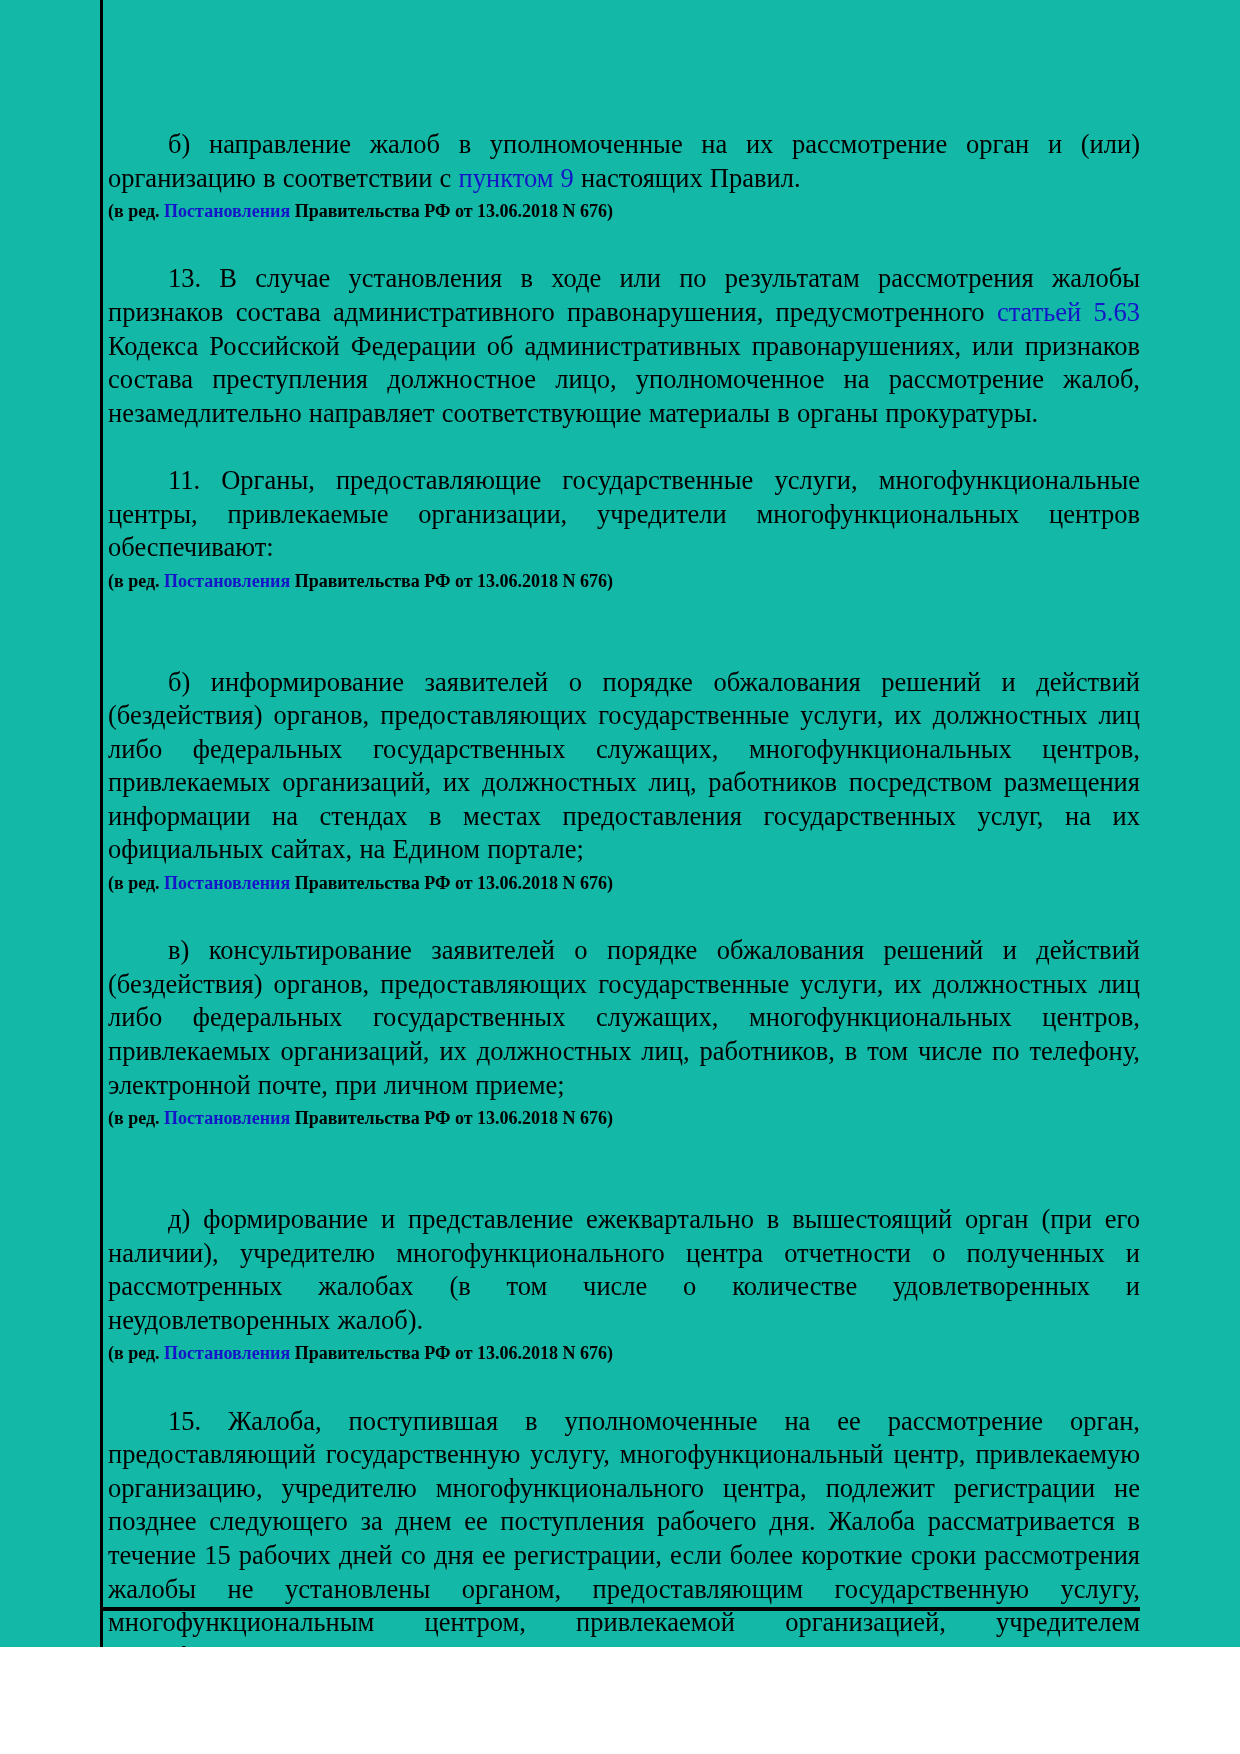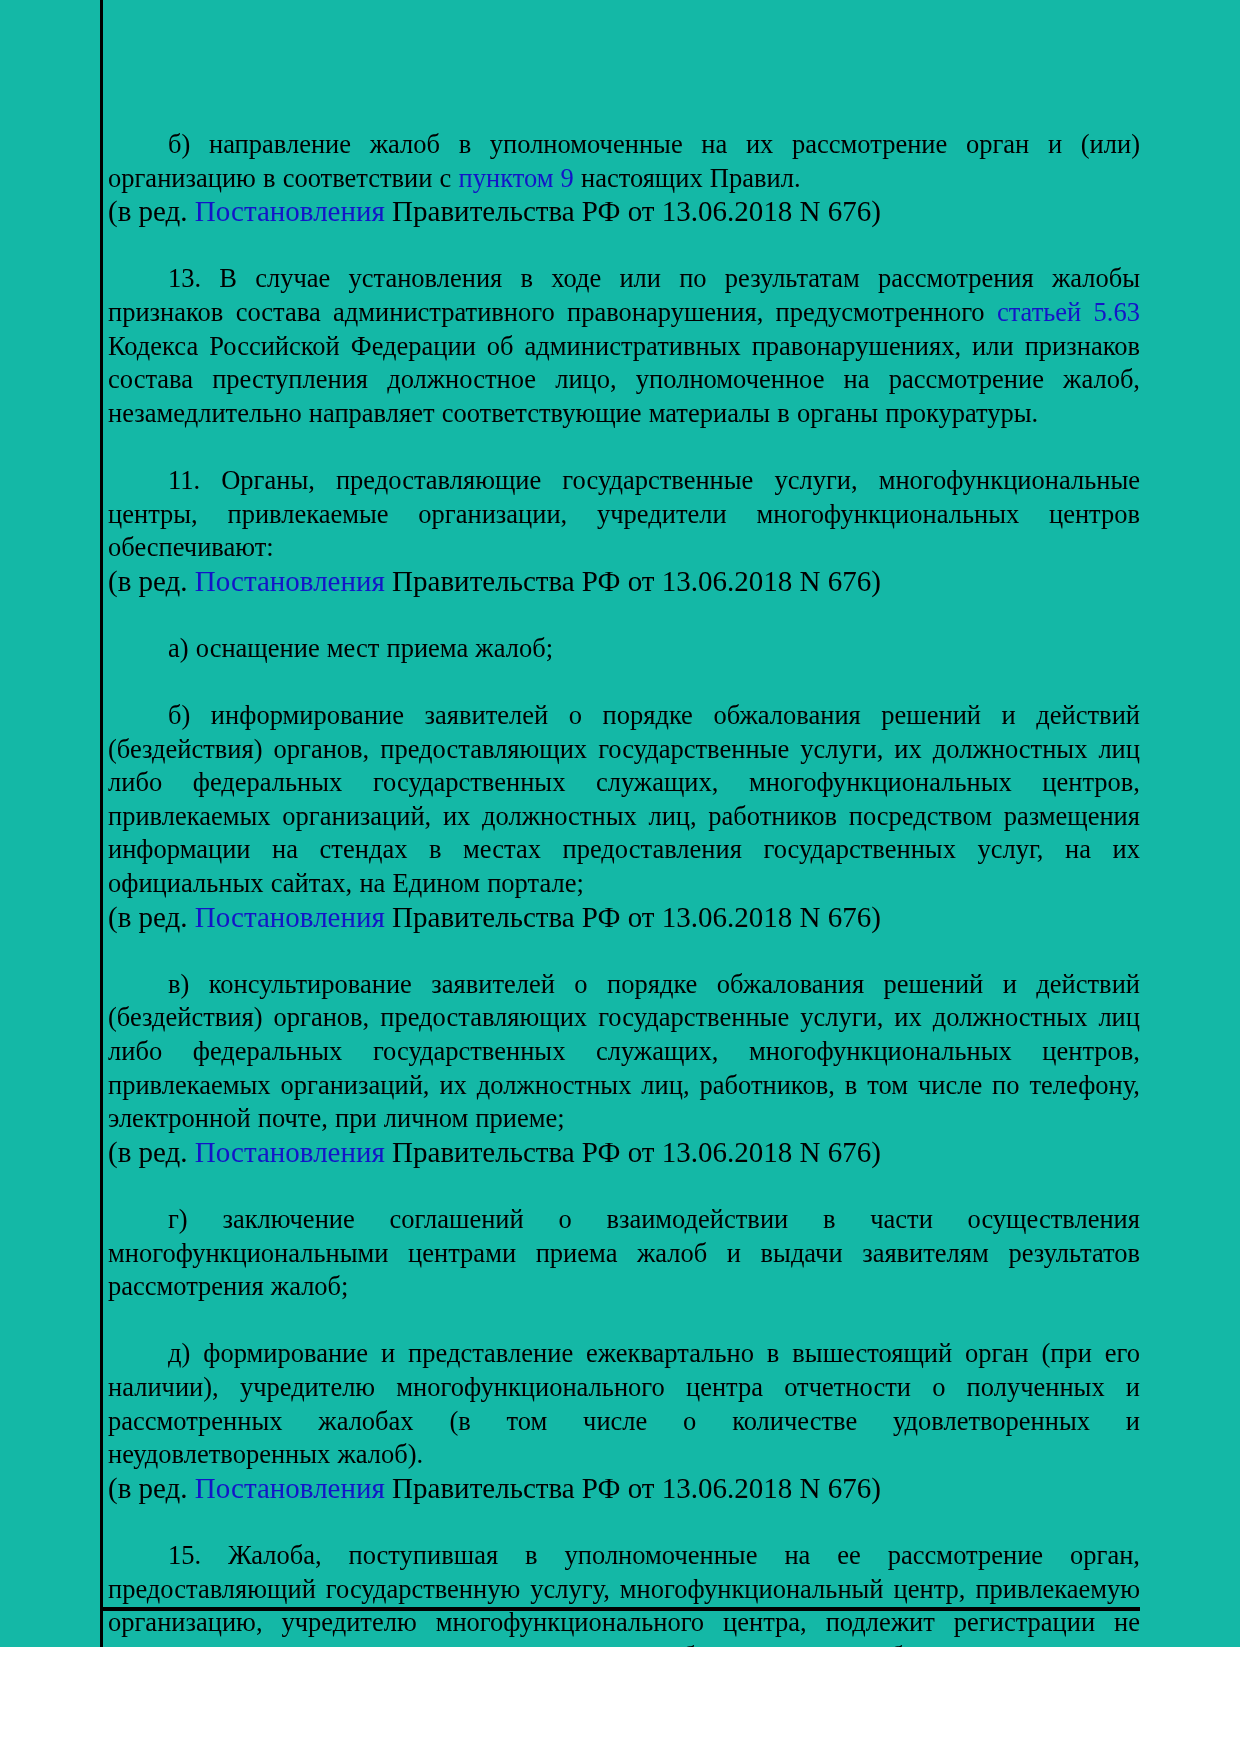--- a/index.html
+++ b/index.html
@@ -45,24 +45,25 @@
     margin: 0;
     font-size: 26.5px;
     line-height: 33.6px;
     text-align: justify;
     text-indent: 60px;
     hyphens: none;
     word-spacing: 0.02em;
   }
   p.attr {
     margin: 0;
-    font-size: 29px;
+    font-size: 18px;
     line-height: 33.6px;
     text-align: left;
     text-indent: 0;
+    font-weight: bold;
   }
   .gap {
     height: 33.6px;
   }
   a.lnk, span.lnk {
     color: #1414c8;
     text-decoration: none;
   }
 </style>
 </head>
@@ -83,37 +84,35 @@
     <p class="para"><span>13. В случае установления в ходе или по результатам рассмотрения жалобы признаков состава административного правонарушения, предусмотренного </span><a href="#" class="lnk">статьей 5.63</a><span> Кодекса Российской Федерации об административных правонарушениях, или признаков состава преступления должностное лицо, уполномоченное на рассмотрение жалоб, незамедлительно направляет соответствующие материалы в органы прокуратуры.</span></p>
 
     <div class="gap"></div>
 
     <p class="para"><span>11. Органы, предоставляющие государственные услуги, многофункциональные центры, привлекаемые организации, учредители многофункциональных центров обеспечивают:</span></p>
 
     <p class="attr"><span>(в ред. </span><a href="#" class="lnk">Постановления</a><span> Правительства РФ от 13.06.2018 N 676)</span></p>
 
     <div class="gap"></div>
 
-    <p class="para"><span>а) оснащение мест приема жалоб;</span></p>
 
     <div class="gap"></div>
 
     <p class="para"><span>б) информирование заявителей о порядке обжалования решений и действий (бездействия) органов, предоставляющих государственные услуги, их должностных лиц либо федеральных государственных служащих, многофункциональных центров, привлекаемых организаций, их должностных лиц, работников посредством размещения информации на стендах в местах предоставления государственных услуг, на их официальных сайтах, на Едином портале;</span></p>
 
     <p class="attr"><span>(в ред. </span><a href="#" class="lnk">Постановления</a><span> Правительства РФ от 13.06.2018 N 676)</span></p>
 
     <div class="gap"></div>
 
     <p class="para"><span>в) консультирование заявителей о порядке обжалования решений и действий (бездействия) органов, предоставляющих государственные услуги, их должностных лиц либо федеральных государственных служащих, многофункциональных центров, привлекаемых организаций, их должностных лиц, работников, в том числе по телефону, электронной почте, при личном приеме;</span></p>
 
     <p class="attr"><span>(в ред. </span><a href="#" class="lnk">Постановления</a><span> Правительства РФ от 13.06.2018 N 676)</span></p>
 
     <div class="gap"></div>
 
-    <p class="para"><span>г) заключение соглашений о взаимодействии в части осуществления многофункциональными центрами приема жалоб и выдачи заявителям результатов рассмотрения жалоб;</span></p>
 
     <div class="gap"></div>
 
     <p class="para"><span>д) формирование и представление ежеквартально в вышестоящий орган (при его наличии), учредителю многофункционального центра отчетности о полученных и рассмотренных жалобах (в том числе о количестве удовлетворенных и неудовлетворенных жалоб).</span></p>
 
     <p class="attr"><span>(в ред. </span><a href="#" class="lnk">Постановления</a><span> Правительства РФ от 13.06.2018 N 676)</span></p>
 
     <div class="gap"></div>
 
     <p class="para"><span>15. Жалоба, поступившая в уполномоченные на ее рассмотрение орган, предоставляющий государственную услугу, многофункциональный центр, привлекаемую организацию, учредителю многофункционального центра, подлежит регистрации не позднее следующего за днем ее поступления рабочего дня. Жалоба рассматривается в течение 15 рабочих дней со дня ее регистрации, если более короткие сроки рассмотрения жалобы не установлены органом, предоставляющим государственную услугу, многофункциональным центром, привлекаемой организацией, учредителем многофункционального центра, уполномоченными на ее рассмотрение.</span></p>

